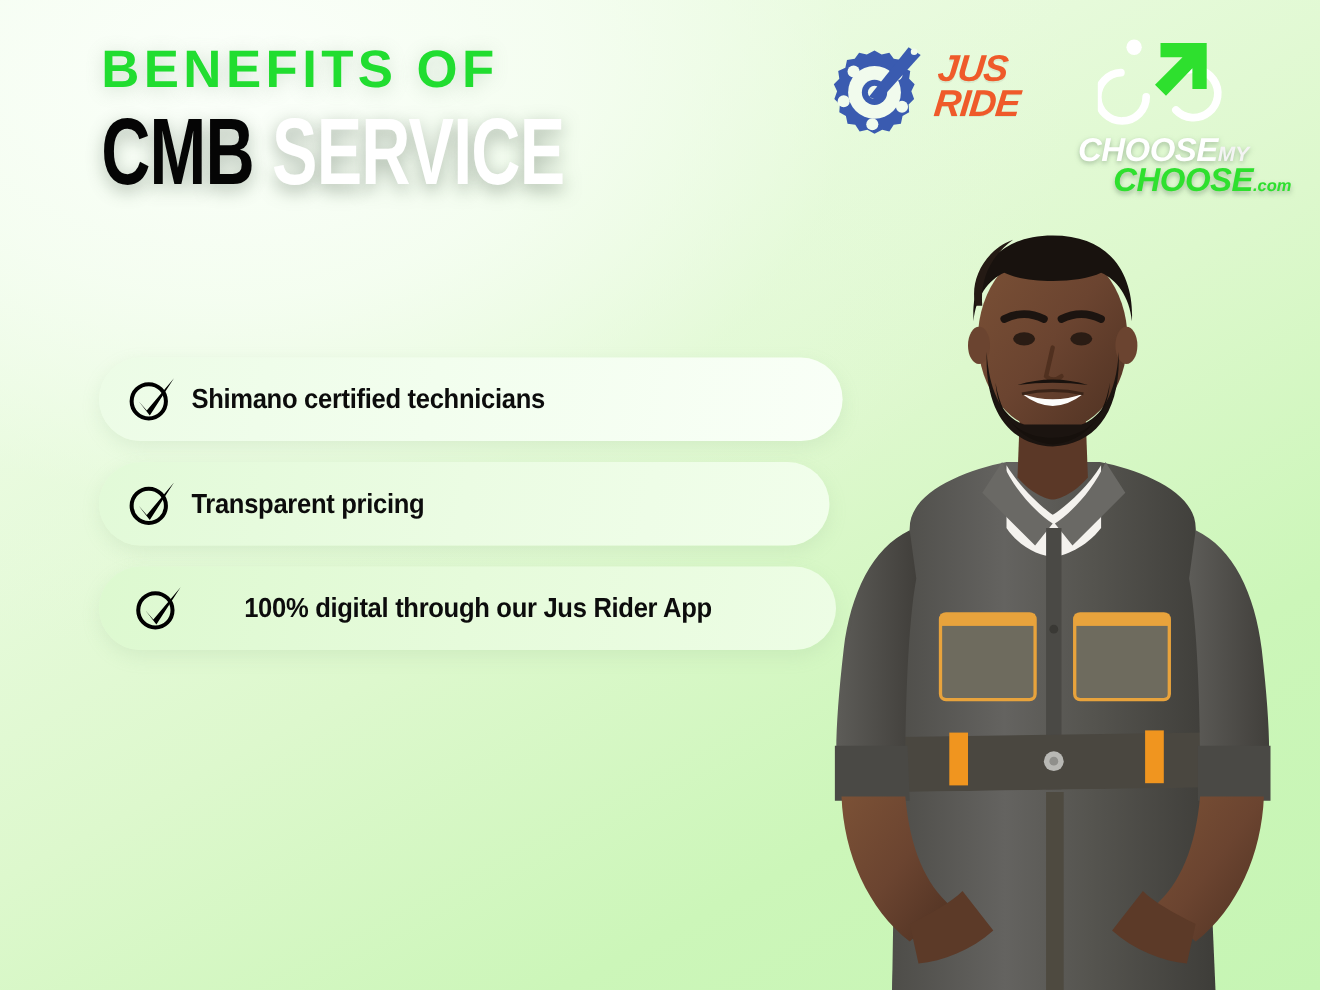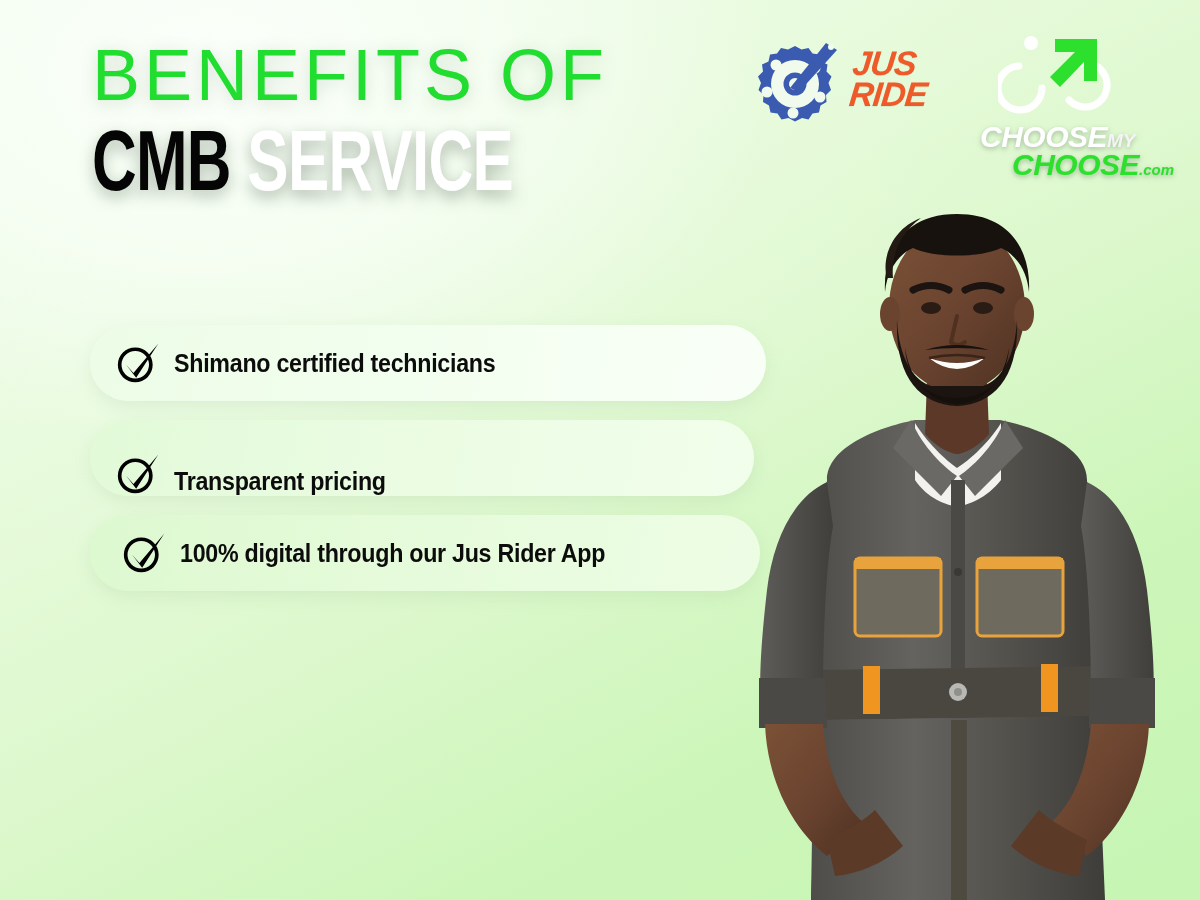--- a/index.html
+++ b/index.html
@@ -14,23 +14,23 @@
     width:1200px; height:900px;
     overflow:hidden;
     background:
       radial-gradient(ellipse 900px 620px at 18% 8%, #fbfffa 0%, rgba(246,254,243,0.85) 32%, rgba(232,251,222,0.35) 62%, rgba(210,248,190,0) 85%),
       linear-gradient(152deg, #f4fcf1 0%, #eafbe0 26%, #ddf8cd 52%, #ccf6b9 76%, #c6f5b4 100%);
   }
 
   
   .heading { position:absolute; left:92px; top:42px; }
   .hl1 {
-    font-size:72px;
+    font-size:48px;
     line-height:0.92;
-    font-weight:400;
+    font-weight:700;
     letter-spacing:4px;
     color:#21dd30;
     text-shadow:0 3px 16px rgba(120,150,120,0.30);
     white-space:nowrap;
   }
   .hl2 {
     margin-top:12px;
     font-size:86px;
     line-height:0.95;
     font-weight:700;
@@ -102,22 +102,22 @@
     font-weight:700;
     color:#0c0c0c;
     letter-spacing:-0.3px;
     white-space:nowrap;
     transform:scaleX(0.93);
     transform-origin:left center;
   }
   .pill.i0 { width:676px; background:linear-gradient(100deg,#eefdea 0%, #f4fef1 45%, #fbfffa 100%); }
   .pill.i1 { width:676px; background:linear-gradient(100deg,#ecfce6 0%, #f2feee 45%, #f9fff7 100%); }
   .pill.i2 { width:672px; background:linear-gradient(100deg,#e7fbdf 0%, #effdea 48%, #f6fff3 100%); }
-  .pill.i3 { width:664px; background:linear-gradient(100deg,#e2fad8 0%, #ebfce3 50%, #f1feeb 100%);align-items:flex-end; }
-  .pill.i4 { width:670px; background:linear-gradient(100deg,#ddf9d0 0%, #e6fbdb 50%, #edfde5 100%); padding-left:32px; }
+  .pill.i3 { width:664px; background:linear-gradient(100deg,#e2fad8 0%, #ebfce3 50%, #f1feeb 100%); }
+  .pill.i4 { width:670px; background:linear-gradient(100deg,#ddf9d0 0%, #e6fbdb 50%, #edfde5 100%); padding-left:32px;gap:42px; }
 
   
   .person { position:absolute; left:715px; top:180px; width:485px; height:720px; }
   .person svg { display:block; }
 </style>
 </head>
 <body>
 
 <div id="poster">
 

